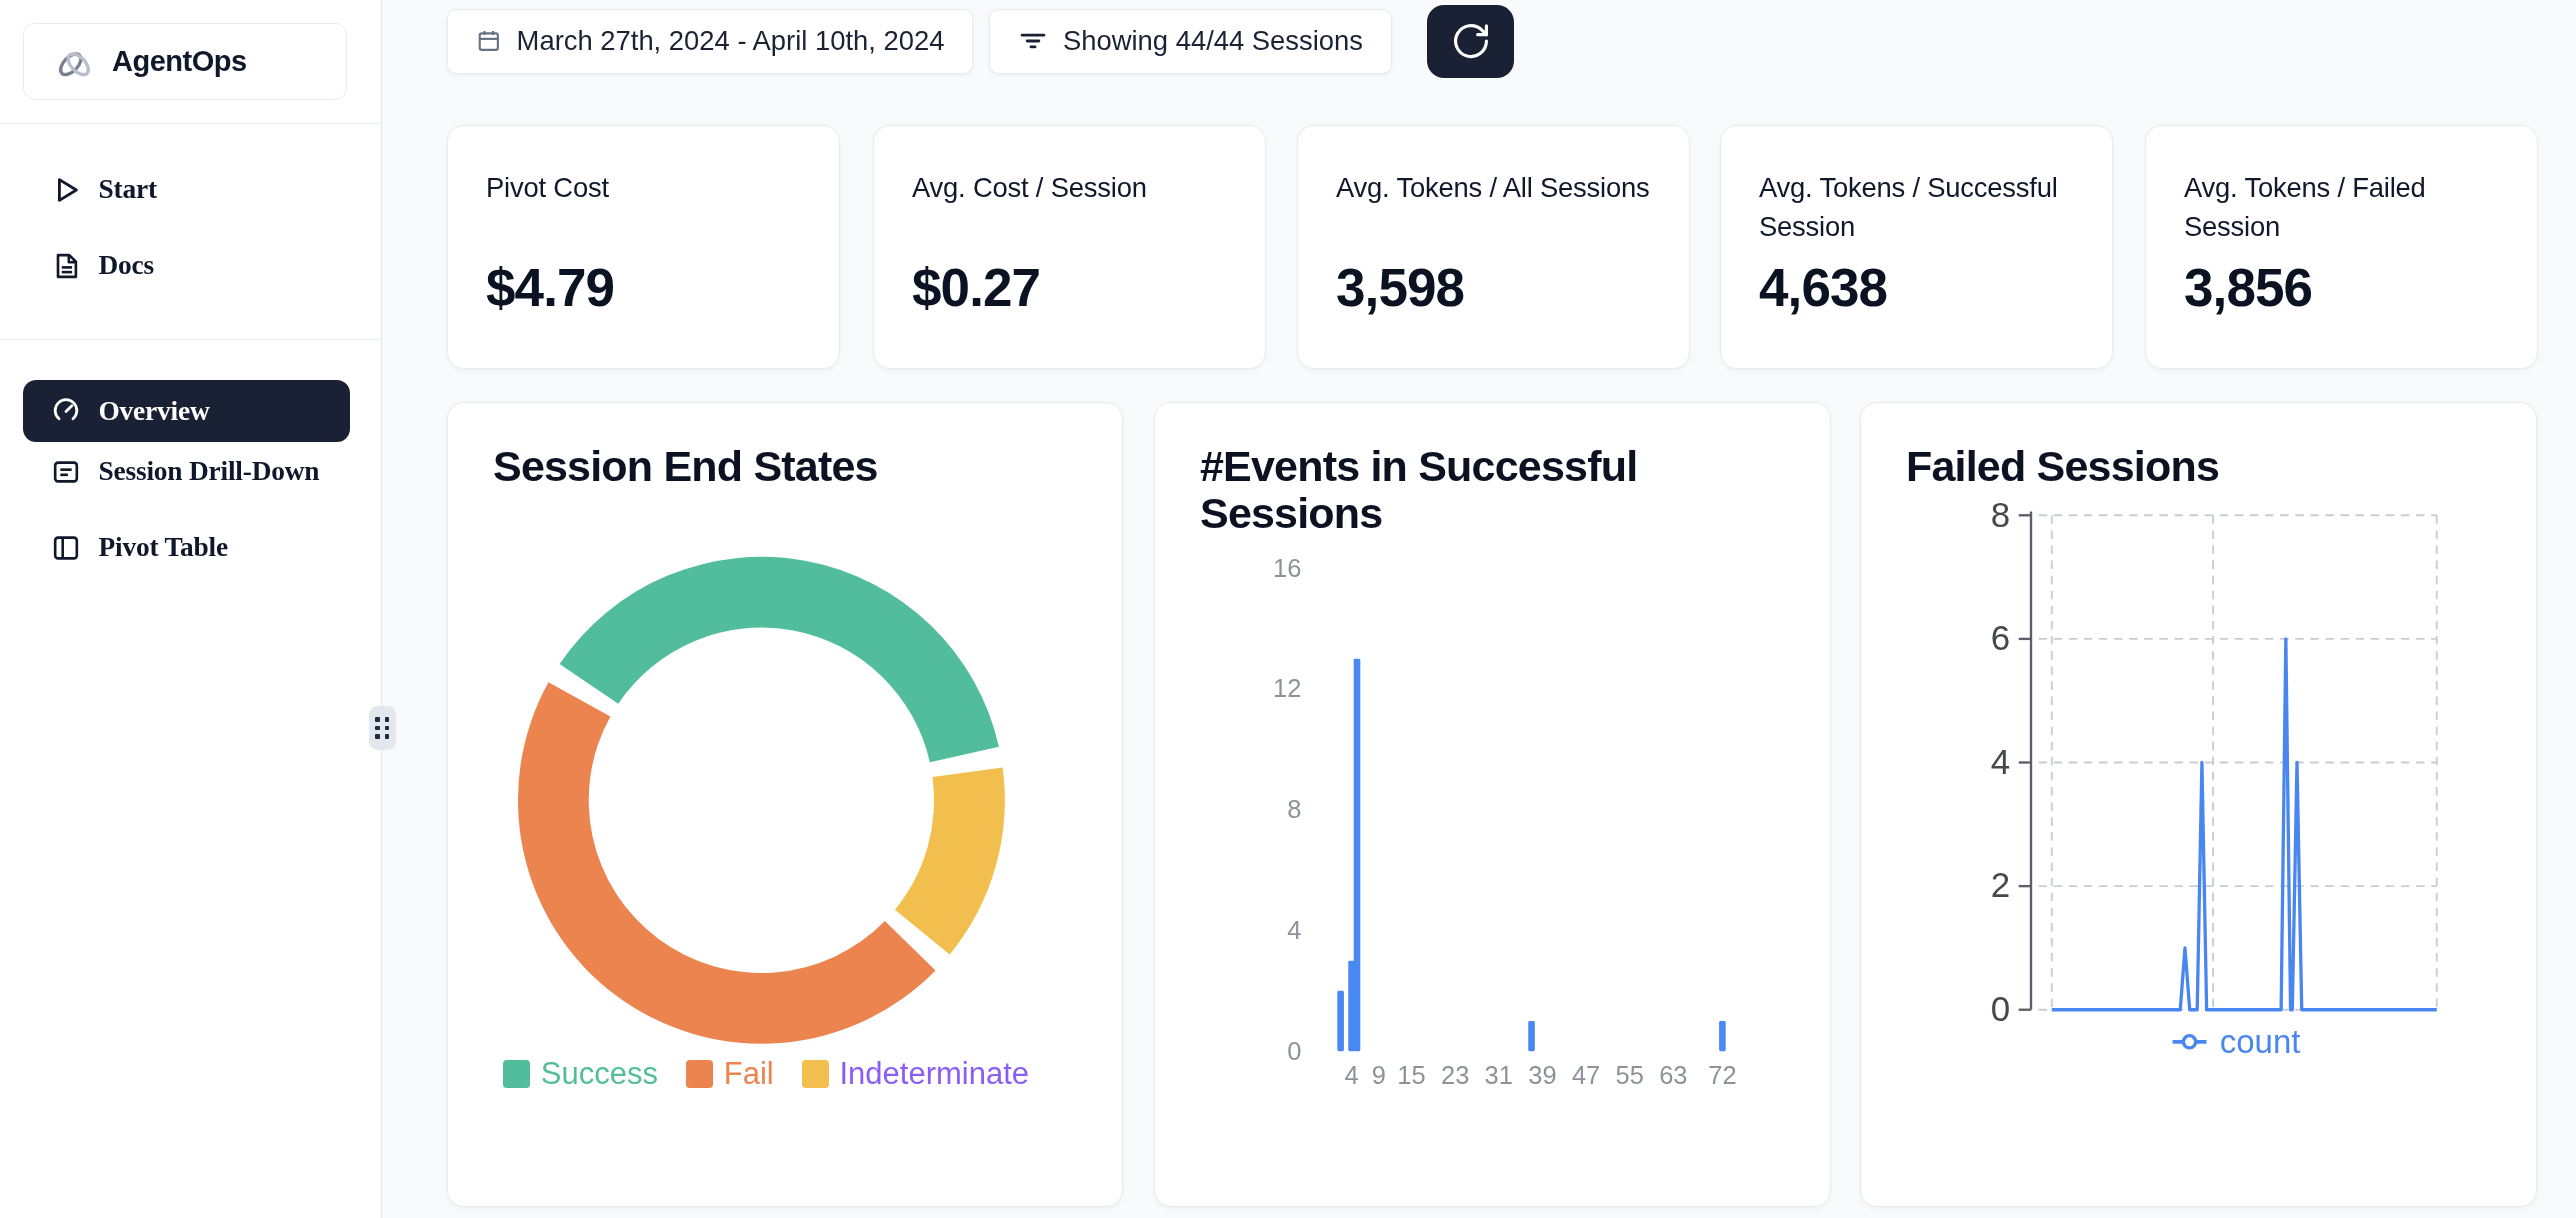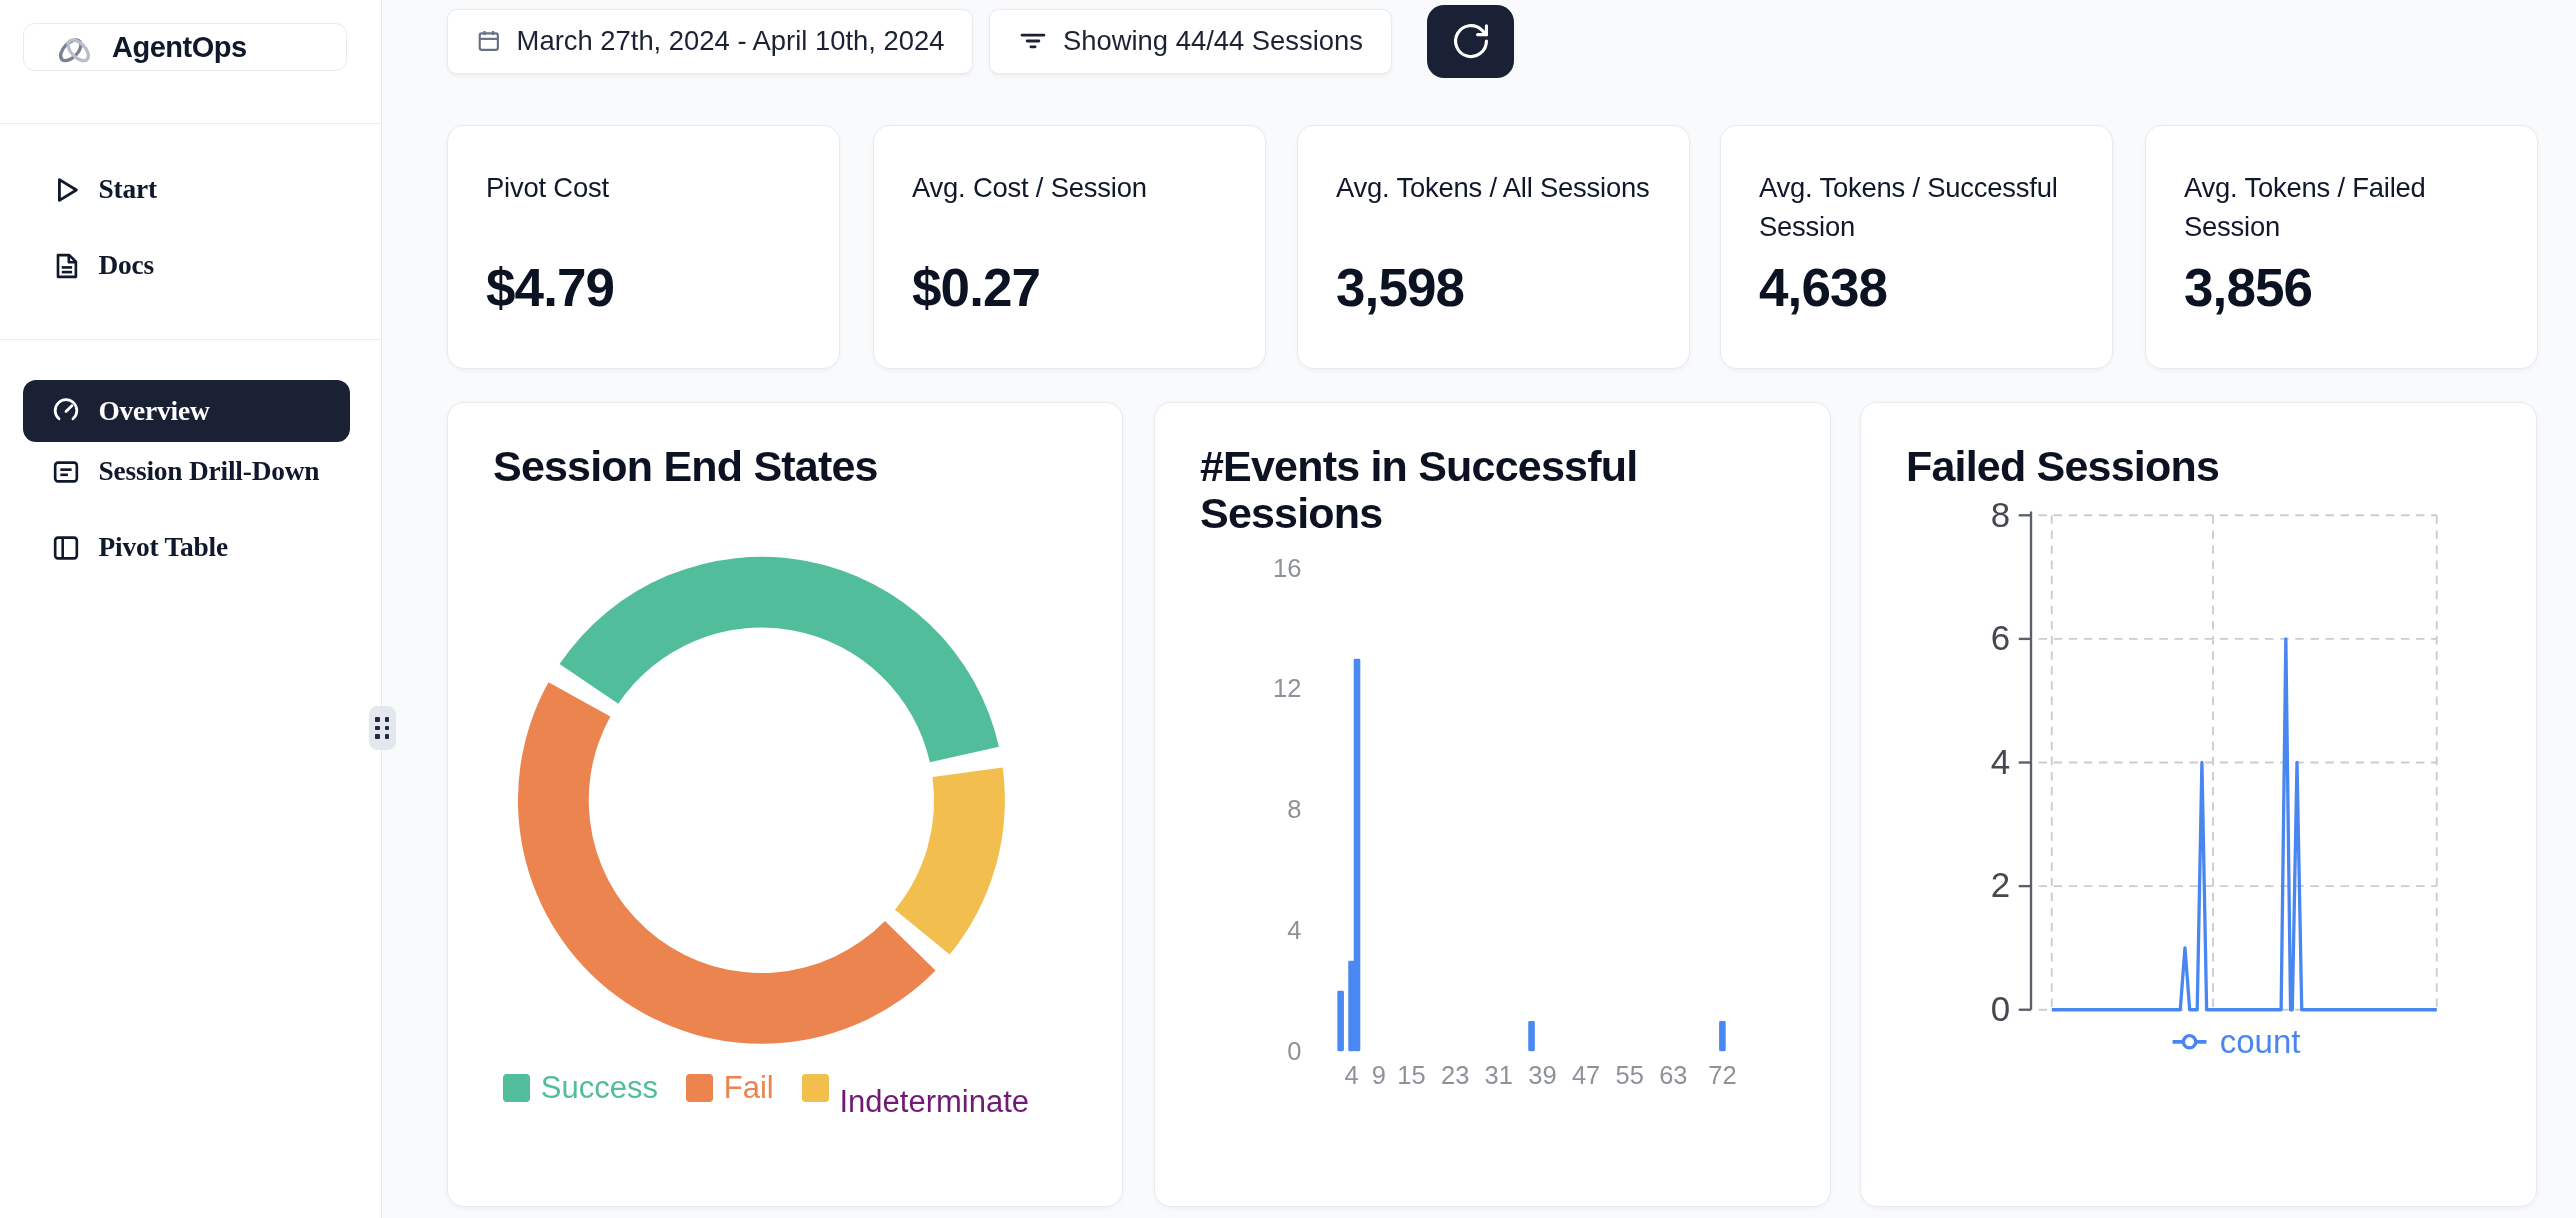--- a/index.html
+++ b/index.html
@@ -2,21 +2,21 @@
 <html style="font-size:15px"><head>
 <meta charset="utf-8">
 <style>
   html,body{margin:0;padding:0;background:#f8fafc;}
   #app{position:relative;width:2576px;height:1219px;background:#f8fafc;overflow:hidden;
        font-family:"Liberation Sans","DejaVu Sans",sans-serif;color:#0f172a;}
 
   
   .sidebar{position:absolute;left:0;top:0;width:381px;height:1219px;background:#ffffff;
            border-right:1.9px solid #e4e8ef;}
-  .logo-box{position:absolute;left:23px;top:23px;width:324px;height:48px;border:1.9px solid #e7ebf1;
+  .logo-box{position:absolute;left:23px;top:23px;width:324px;height:77px;border:1.9px solid #e7ebf1;
             border-radius:11.4px;display:flex;align-items:center;padding-left:28px;box-sizing:border-box;
             background:#fff;cursor:pointer;}
   .logo-box .brand{font-size:29px;font-weight:700;letter-spacing:-0.5px;color:#10182b;margin-left:15px;}
   .side-divider{position:absolute;left:0;width:100%;height:0;border-top:1.9px solid #e9edf2;}
   .nav-item{position:absolute;left:23px;width:327px;height:55px;display:flex;align-items:center;
             padding-left:26.5px;box-sizing:border-box;border-radius:13.2px;cursor:pointer;}
   .nav-item .nav-label{font-size:27.4px;font-weight:600;color:#10182b;margin-left:17px;letter-spacing:-0.2px;font-family:Liberation Serif, serif;}
   .nav-item.active{background:#1b2135;height:62px;}
   .nav-item.active .nav-label{color:#ffffff;}
 
@@ -205,21 +205,21 @@
       <span class="legend-item">
         <span class="sw" style="background: rgb(82, 189, 155);"></span>
         <span class="lg-t" style="color: rgb(82, 189, 155);">Success</span>
       </span>
       <span class="legend-item">
         <span class="sw" style="background: rgb(236, 132, 80);"></span>
         <span class="lg-t" style="color: rgb(236, 132, 80);">Fail</span>
       </span>
       <span class="legend-item">
         <span class="sw" style="background: rgb(242, 191, 78);"></span>
-        <span class="lg-t" style="color: #701a75; margin-top: 28px;">Indeterminate</span>
+        <span class="lg-t" style="color: #8b5cf6;">Indeterminate</span>
       </span>
     </div>
   </div>
 
   <div class="card chart-card" style="left:1154px;width:677px;">
     <div class="chart-title">#Events in Successful Sessions</div>
     <svg id="bar-svg" class="chart-svg" viewBox="0 0 715 851">
         <text x="155" y="696" text-anchor="end" class="bar-tick">0</text>
         <text x="155" y="568" text-anchor="end" class="bar-tick">4</text>
         <text x="155" y="440" text-anchor="end" class="bar-tick">8</text>

